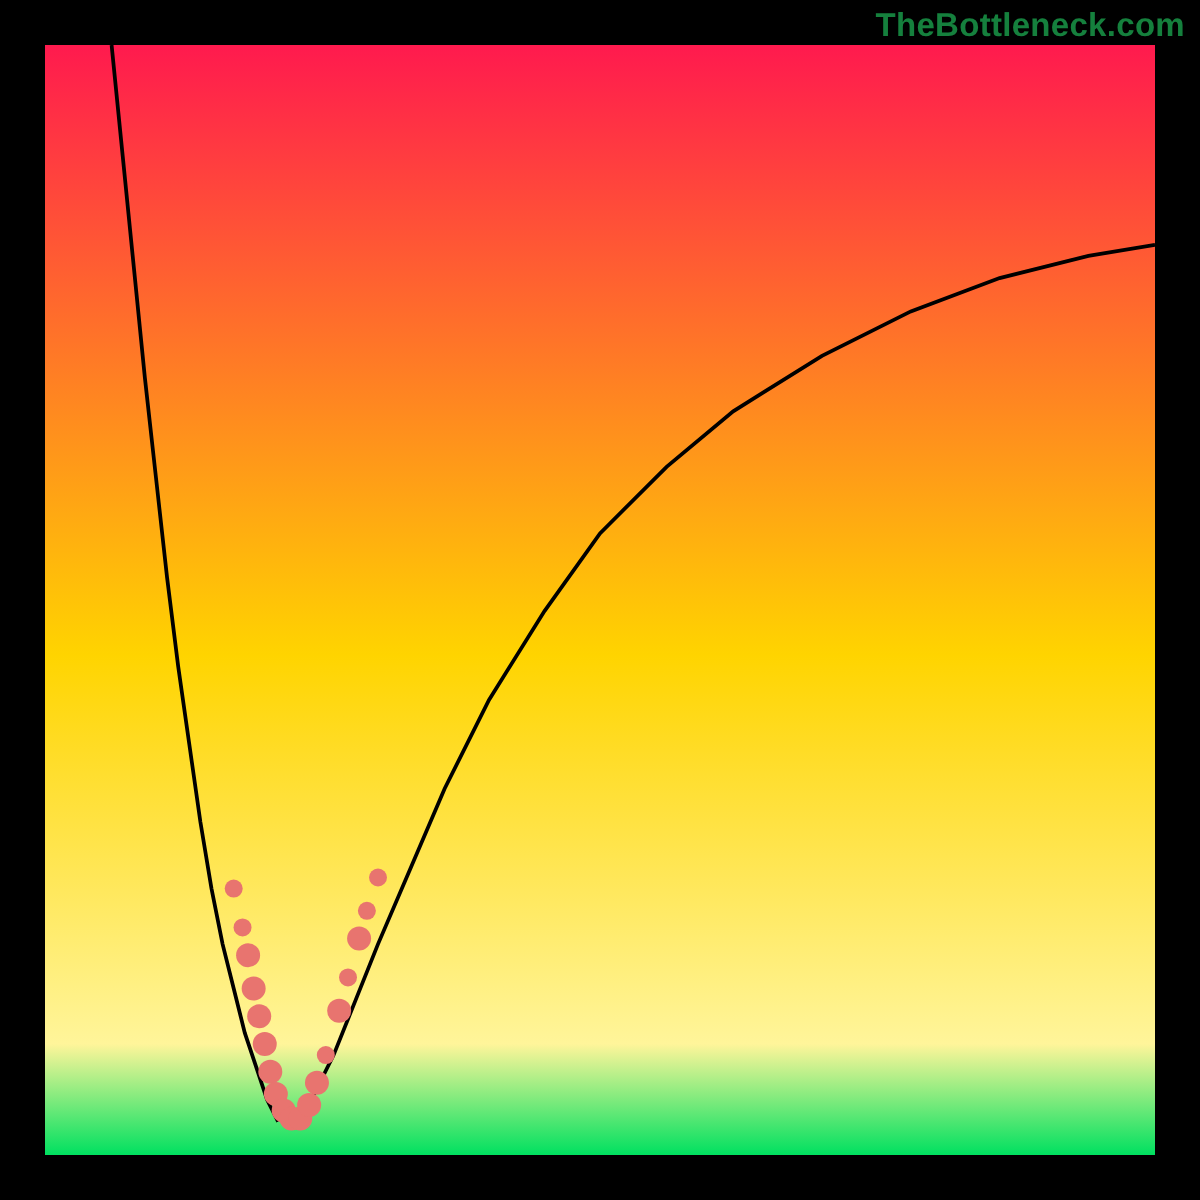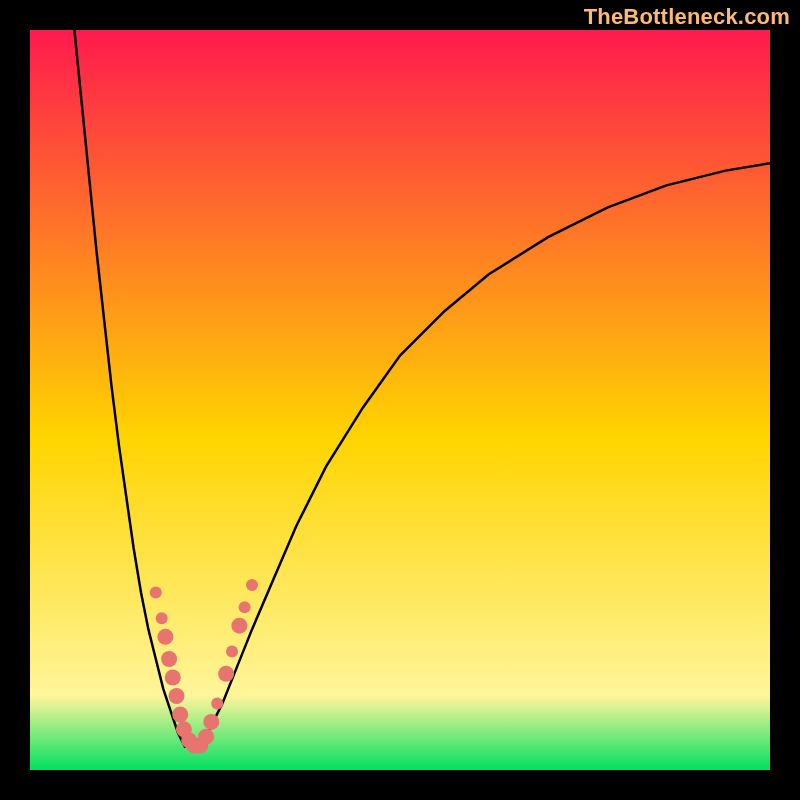--- a/index.html
+++ b/index.html
@@ -23,21 +23,21 @@
     position: absolute;
     left: 30px;
     top: 30px;
     width: 740px;
     height: 740px;
   }
   .watermark {
     position: absolute;
     top: 4px;
     right: 10px;
-    color: #fdba74;
+    color: #15803d;
     font-size: 22px;
     font-weight: 600;
     letter-spacing: 0.2px;
     user-select: none;
   }
   svg { display: block; }
 </style>
 </head>
 <body>
 

